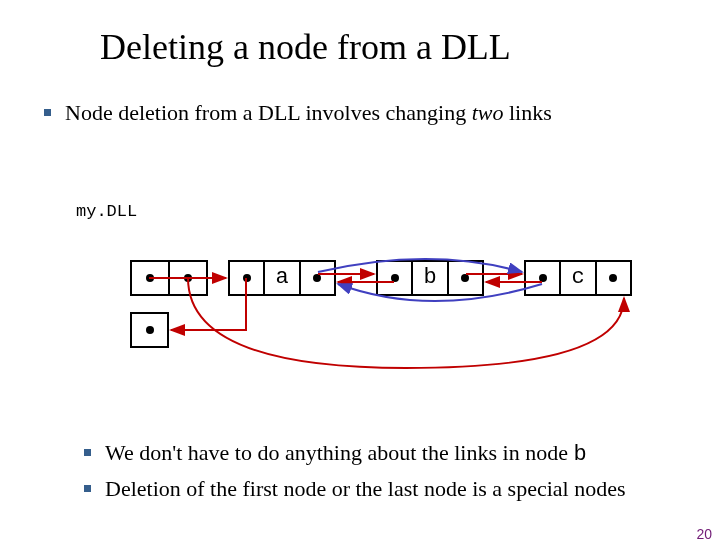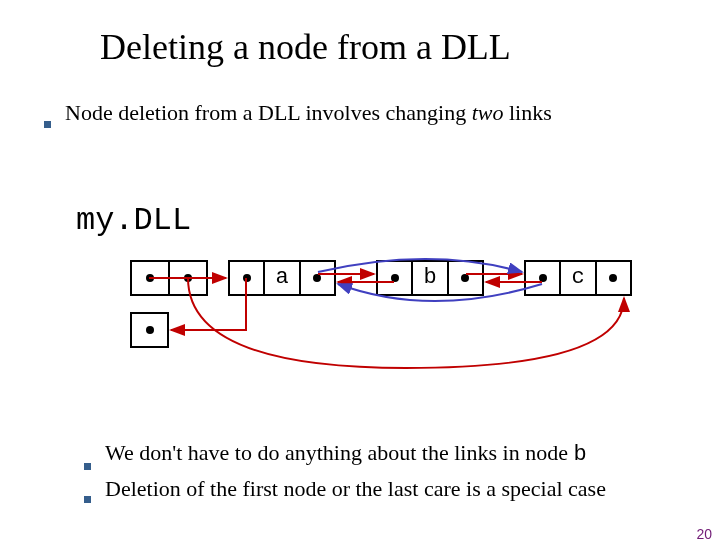--- a/index.html
+++ b/index.html
@@ -37,39 +37,39 @@
   .bullets-bottom {
     position: absolute;
     top: 430px;
     left: 84px;
     right: 28px;
     font-size: 22px;
     line-height: 1.35;
   }
   .bullet-row {
     display: flex;
-    align-items: flex-end;
+    align-items: flex-start;
     margin-bottom: 4px;
   }
   .sq {
     width: 7px;
     height: 7px;
     background: #355e8c;
     flex: 0 0 auto;
     margin-top: 11px;
     margin-right: 14px;
   }
   .italic { font-style: italic; }
   .code  { font-family: "Courier New", Courier, monospace; }
   .mydll-label {
     position: absolute;
     top: 194px;
     left: 76px;
     font-family: "Courier New", Courier, monospace;
-    font-size: 32px;
+    font-size: 17px;
   }
   .diagram {
     position: absolute;
     top: 252px;
     left: 76px;
     width: 600px;
     height: 120px;
   }
   .box {
     position: absolute;
@@ -213,18 +213,18 @@
 
   <div class="bullets-bottom">
     <div class="bullet-row">
       <span class="sq"></span>
       <span>
         <span>We don't have to do anything about the links in node </span><span class="code">b</span>
       </span>
     </div>
     <div class="bullet-row">
       <span class="sq"></span>
-      <span>Deletion of the first node or the last care is a special case</span>
+      <span>Deletion of the first node or the last node is a special nodes</span>
     </div>
   </div>
 
   <div class="pagenum">20</div>
 </div>
 
 </body></html>

